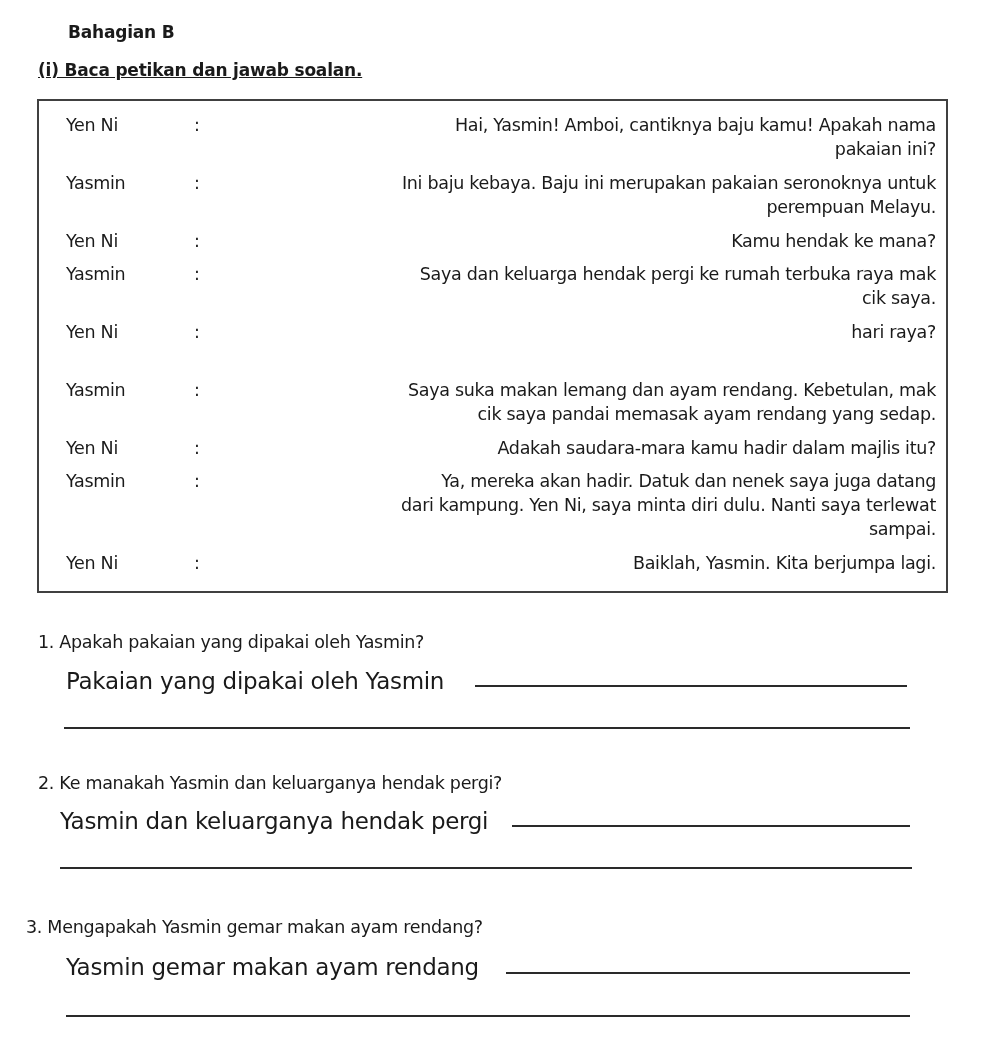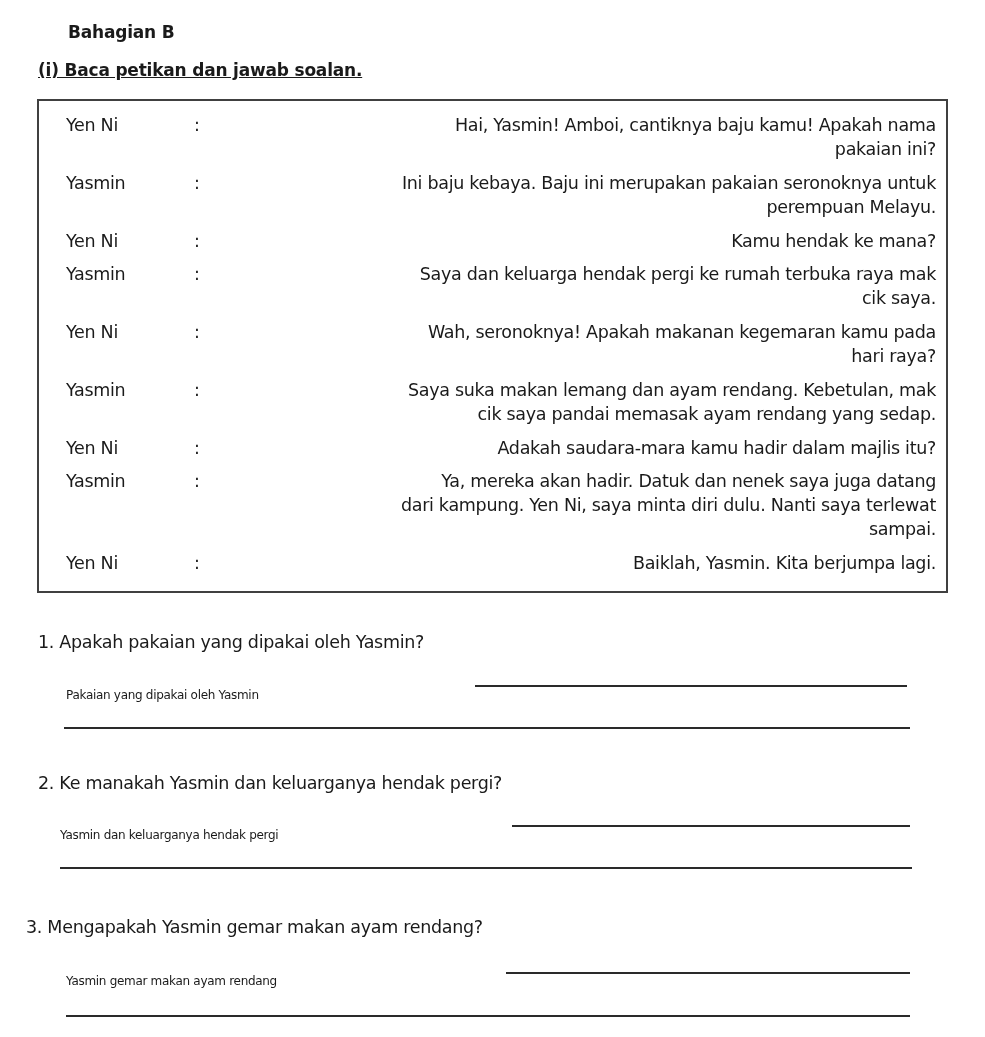--- a/index.html
+++ b/index.html
@@ -24,21 +24,21 @@
   .line {
     position: absolute; left: 0; width: 100%;
     font-size: 17.5px; line-height: 24px; letter-spacing: -0.3px;
   }
   .speaker { position: absolute; left: 27px; top: 0; }
   .colon { position: absolute; left: 155px; top: 0; }
   .speech { position: absolute; left: 167px; top: 0; width: 730px; text-align: right; }
   .question {
     position: absolute; font-size: 17.5px; letter-spacing: -0.3px;
   }
-  .stem { position: absolute; font-size: 12px; letter-spacing: -0.3px; margin-top: 20px; }
+  .stem { position: absolute; font-size: 23px; letter-spacing: -0.3px; }
   .ans-line {
     position: absolute; height: 0; border-bottom: 2px solid #2a2a2a;
   }
 </style>
 </head>
 <body>
 
 <div class="section-title">Bahagian B</div>
 <div class="instruction">(i) Baca petikan dan jawab soalan.</div>
 
@@ -76,21 +76,20 @@
     <span class="speech">
       <div>Saya dan keluarga hendak pergi ke rumah terbuka raya mak</div>
       <div>cik saya.</div>
     </span>
   </div>
 
   <div class="line" style="top:219px">
     <span class="speaker">Yen Ni</span>
     <span class="colon">:</span>
     <span class="speech">
-      <div>Wah, seronoknya! Apakah makanan kegemaran kamu pada</div>
       <div style="padding-left:4px"> hari raya?</div>
     </span>
   </div>
 
   <div class="line" style="top:277px">
     <span class="speaker">Yasmin</span>
     <span class="colon">:</span>
     <span class="speech">
       <div>Saya suka makan lemang dan ayam rendang. Kebetulan, mak</div>
       <div>cik saya pandai memasak ayam rendang yang sedap.</div>

